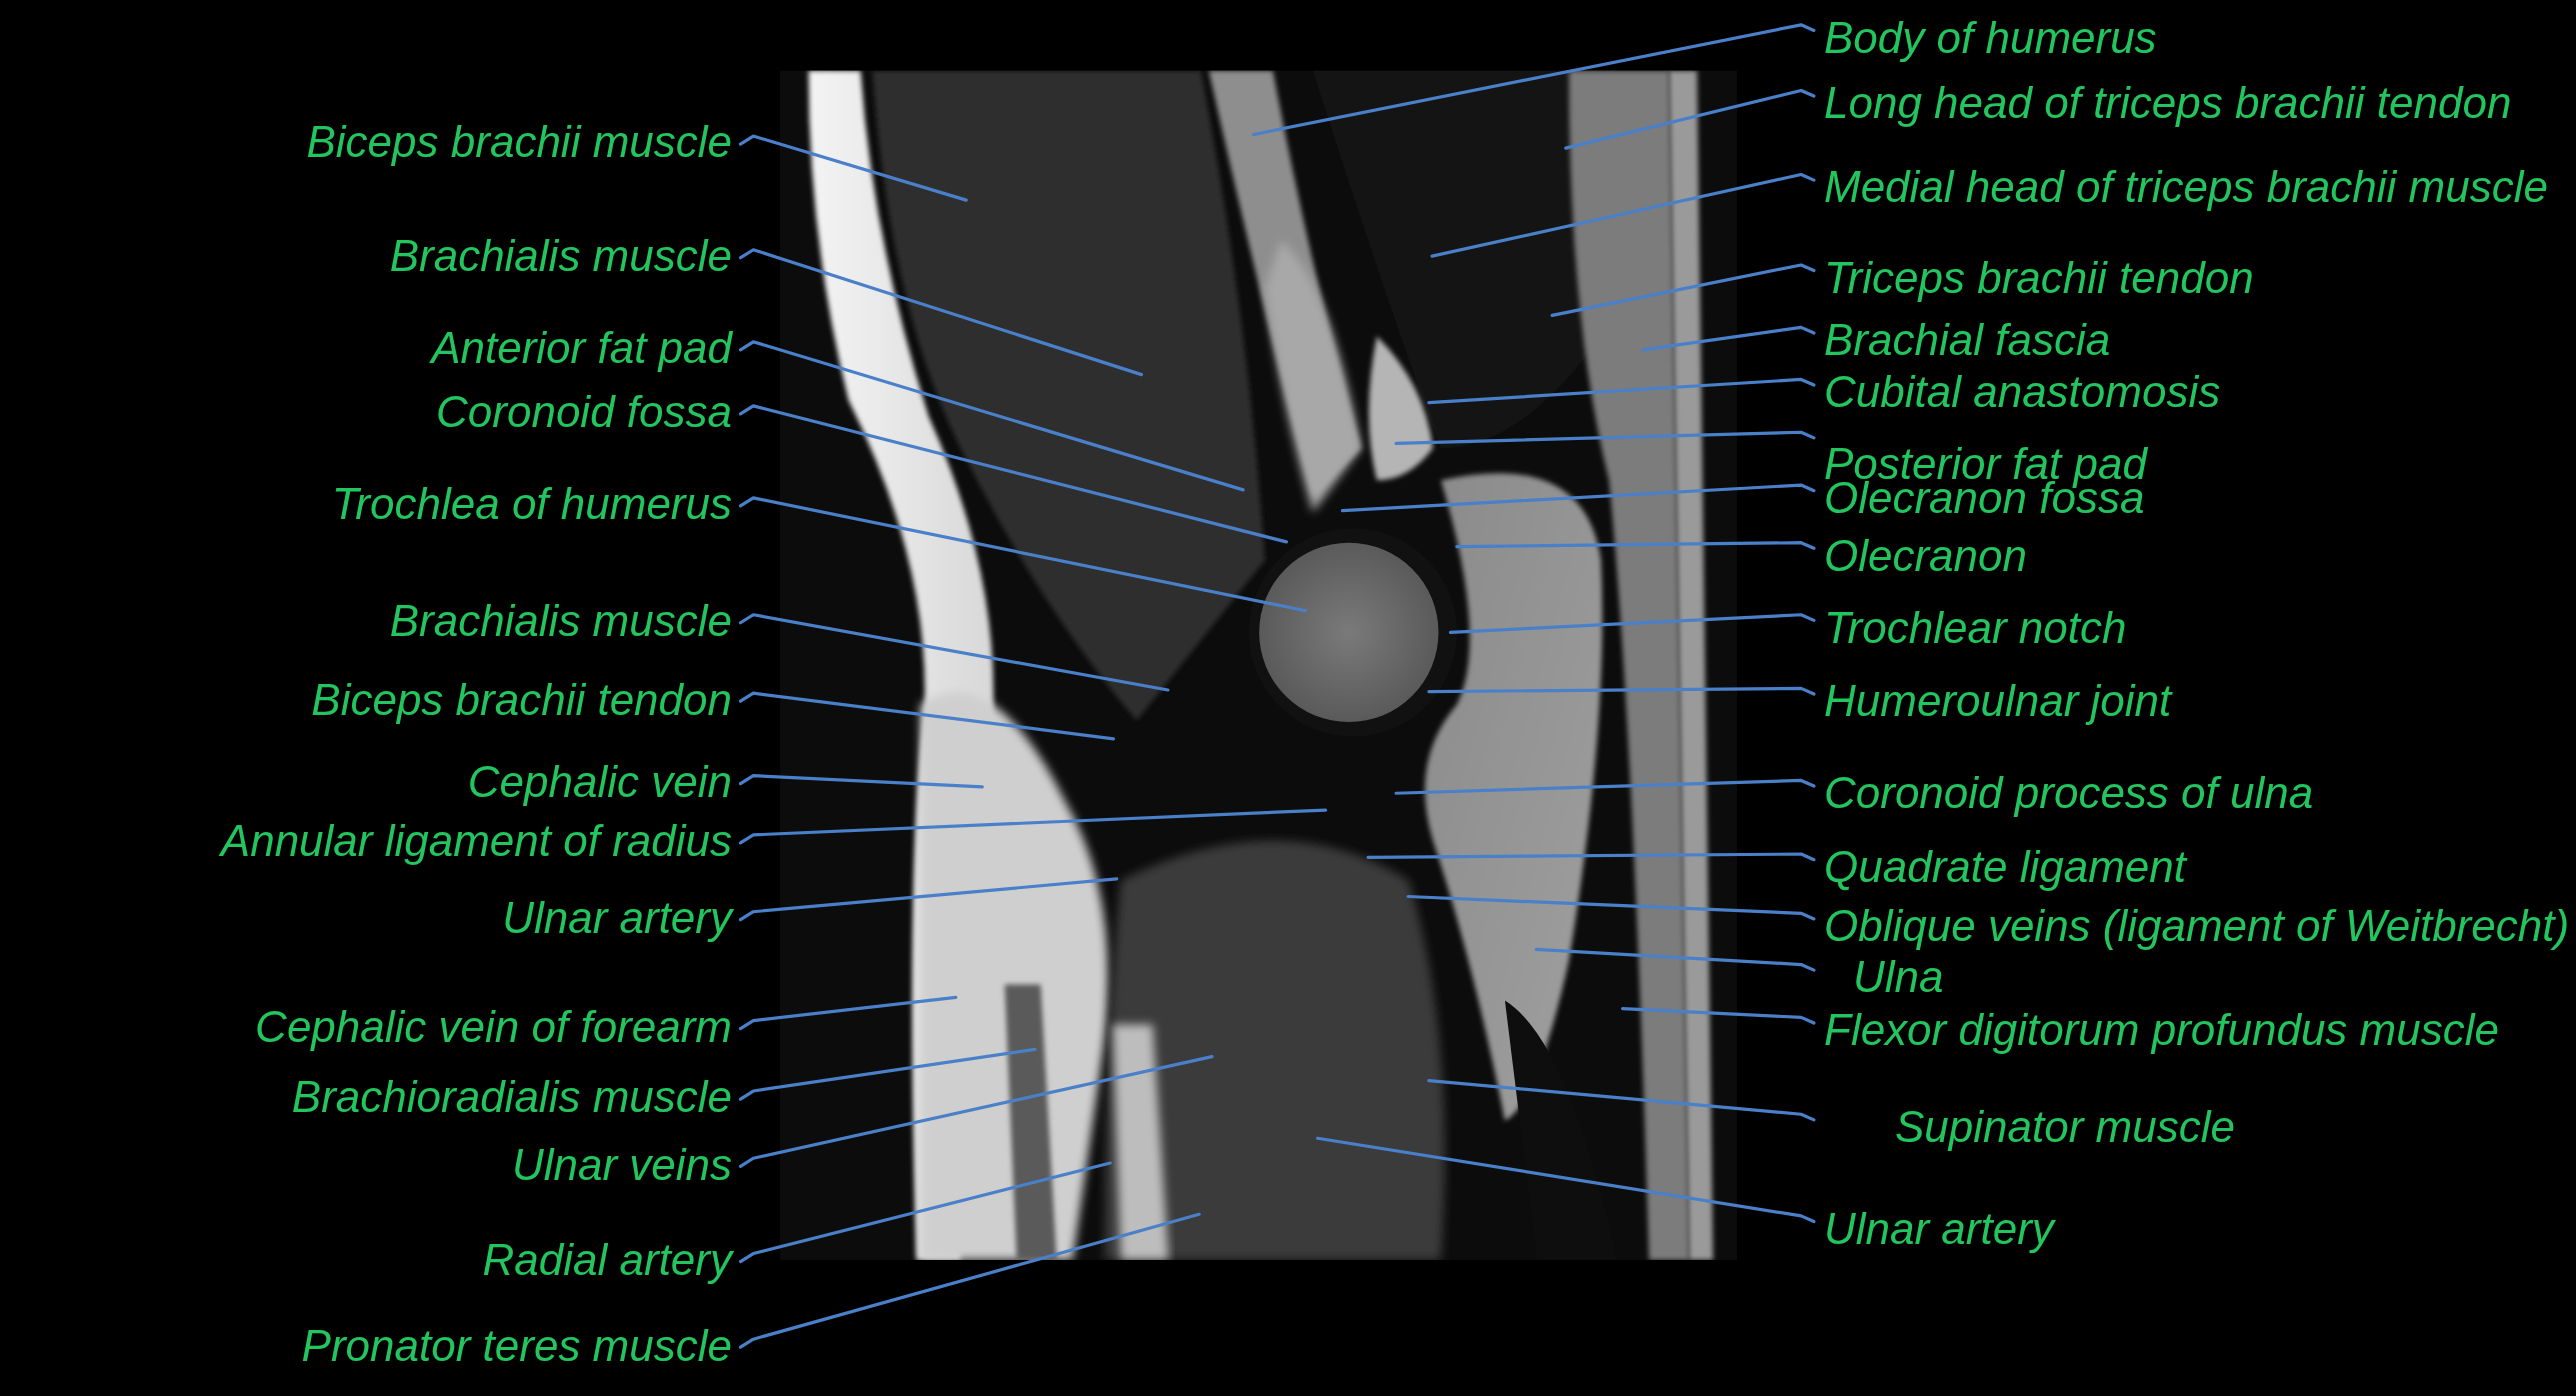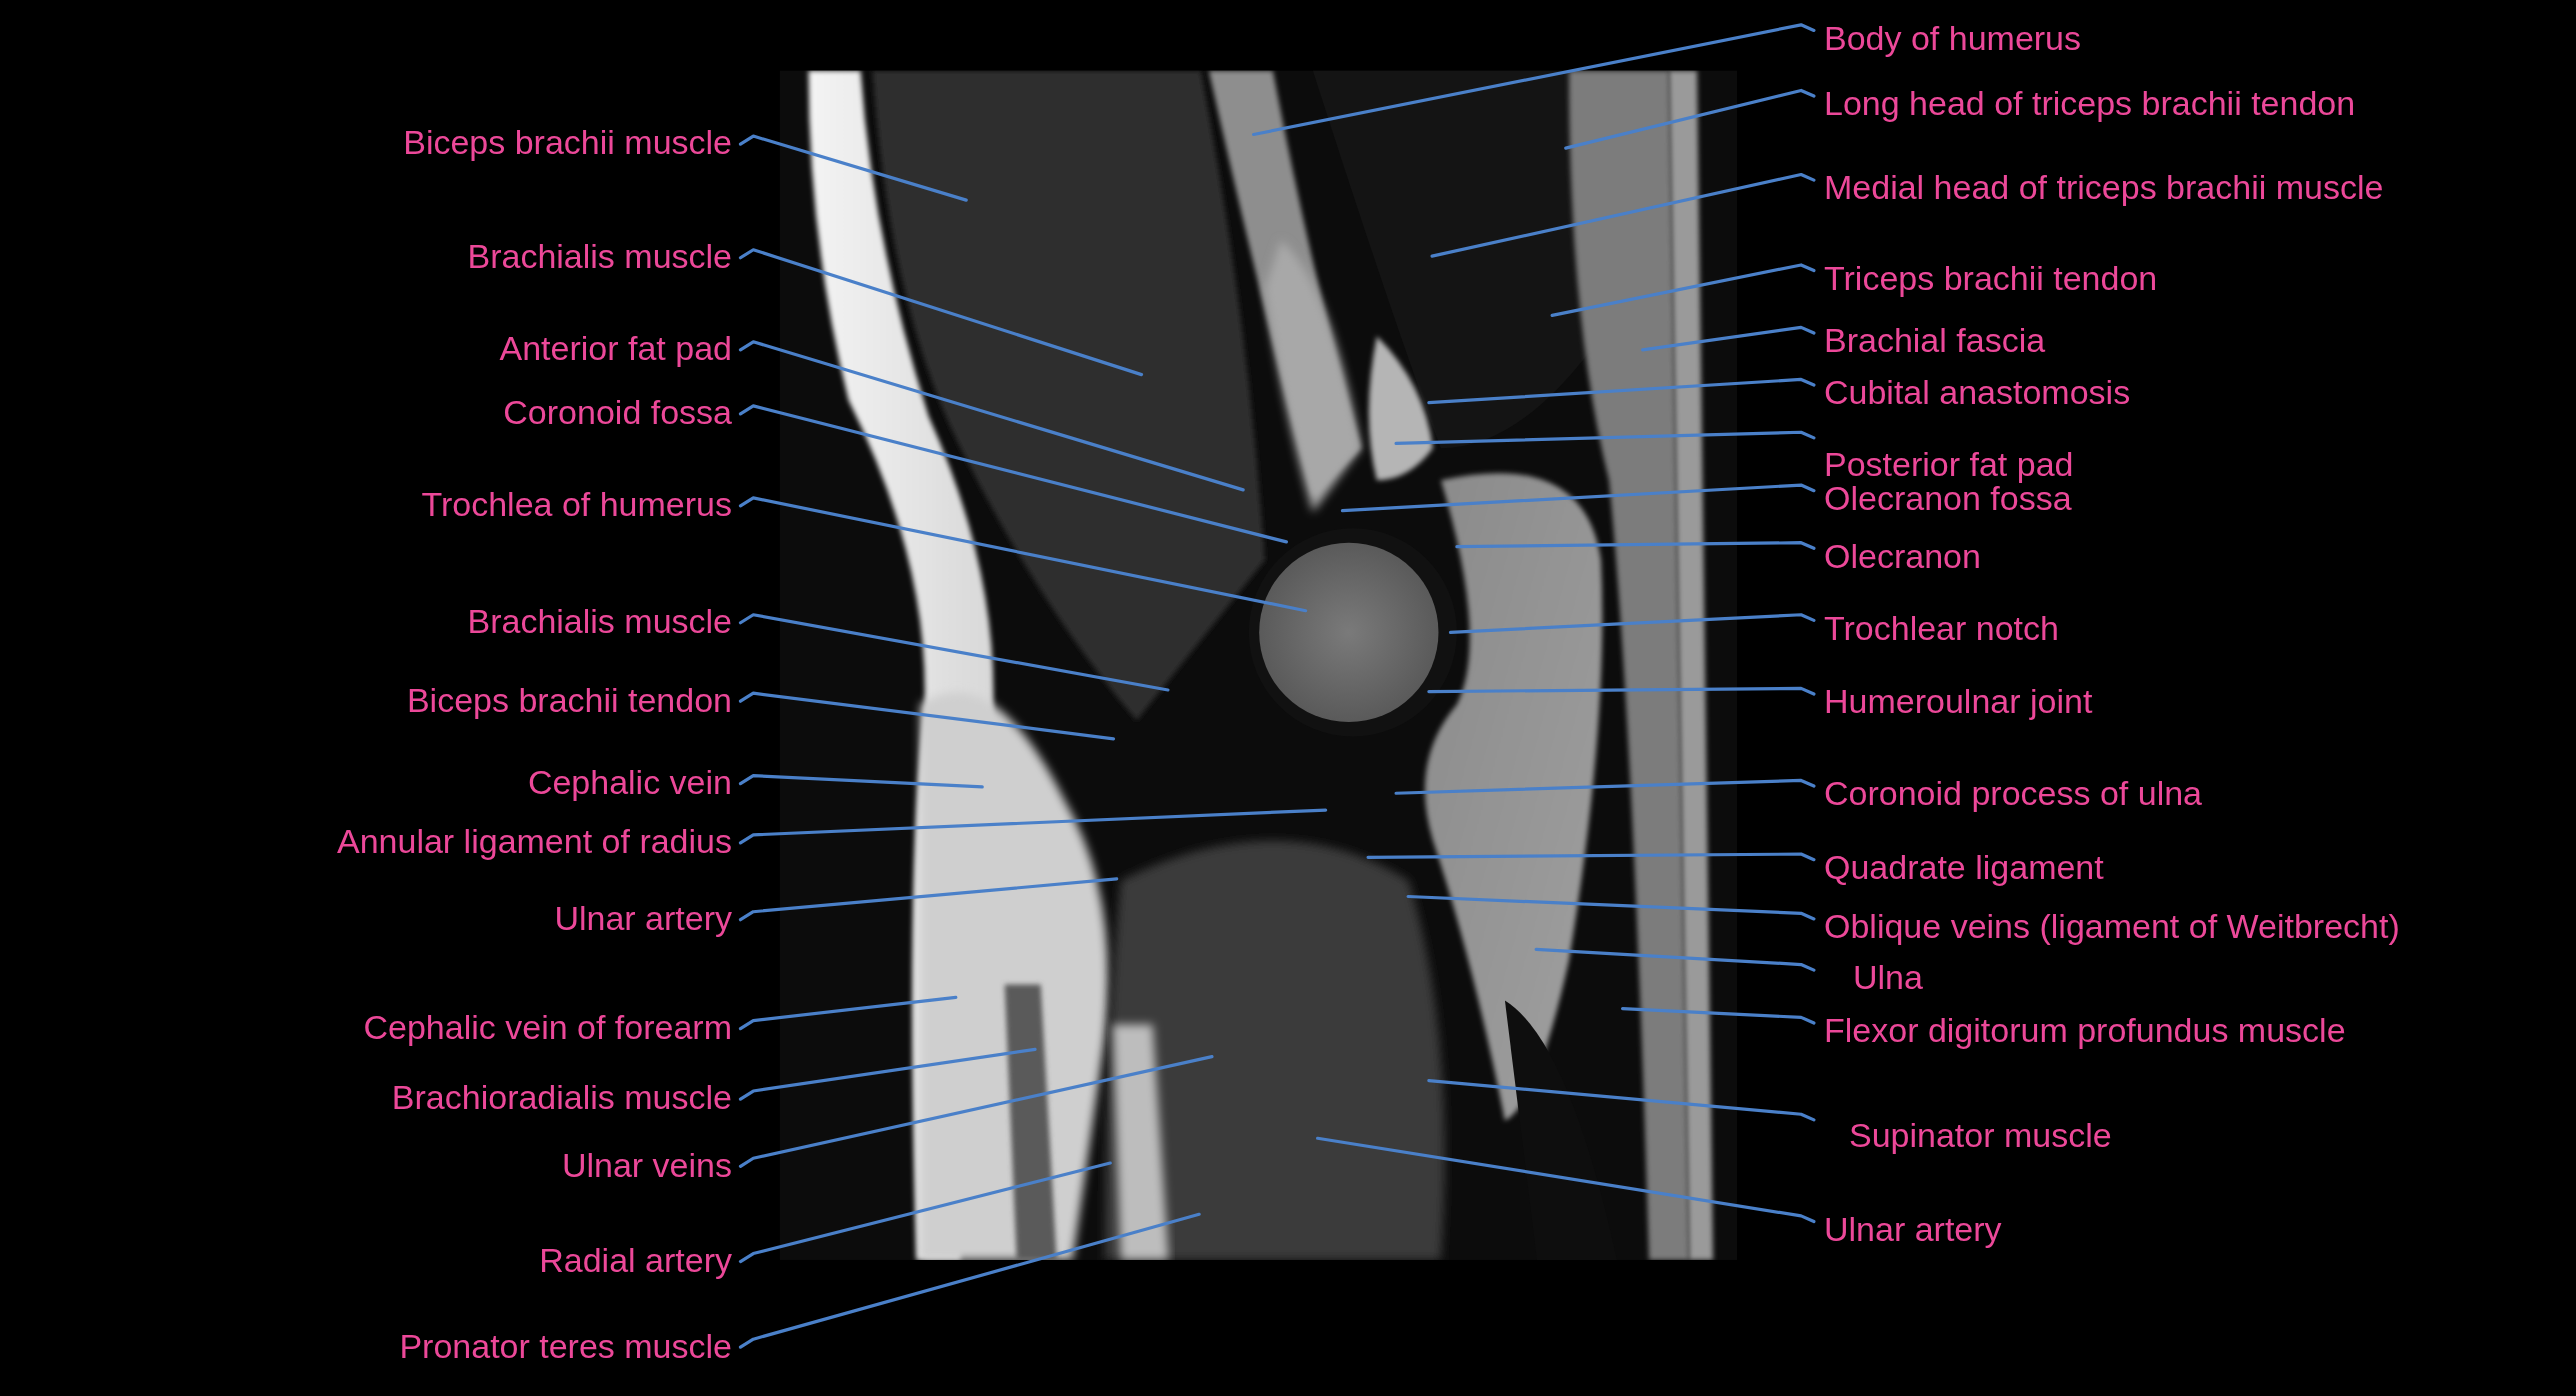--- a/index.html
+++ b/index.html
@@ -1,20 +1,20 @@
 <!DOCTYPE html>
 <html style="font-size:13px"><head>
 <meta charset="utf-8">
 <style>
   html, body { margin:0; padding:0; background:#000; }
   body { width:2576px; height:1396px; position:relative; overflow:hidden;
          font-family:"Liberation Sans", sans-serif; }
   #stage { position:absolute; left:0; top:0; width:2576px; height:1396px; }
-  .lbl { position:absolute; color:#ec4899; font-size:34px; line-height:40px;
-         white-space:nowrap; font-family:"Liberation Sans", sans-serif; }
+  .lbl { position:absolute; color:#22c55e; font-size:44px; line-height:40px;
+         white-space:nowrap; font-family:"Liberation Sans", sans-serif;font-style:italic; }
   .lbl.left { text-align:left; }
   .lbl.right { text-align:left; }
   svg { position:absolute; left:0; top:0; }
 </style>
 </head>
 <body>
 
 <div id="stage">
 
   <svg id="mri" width="2576" height="1396" viewBox="0 0 3218 1744">
@@ -134,17 +134,17 @@
       <div class="lbl right" style="left: 1824px; top: 444px;">Posterior fat pad</div>
       <div class="lbl right" style="left: 1824px; top: 478px;">Olecranon fossa</div>
       <div class="lbl right" style="left: 1824px; top: 536px;">Olecranon</div>
       <div class="lbl right" style="left: 1824px; top: 608px;">Trochlear notch</div>
       <div class="lbl right" style="left: 1824px; top: 681px;">Humeroulnar joint</div>
       <div class="lbl right" style="left: 1824px; top: 773px;">Coronoid process of ulna</div>
       <div class="lbl right" style="left: 1824px; top: 847px;">Quadrate ligament</div>
       <div class="lbl right" style="left: 1824px; top: 906px;">Oblique veins (ligament of Weitbrecht)</div>
       <div class="lbl right" style="left: 1824px; top: 957px; margin-left: 29px;">Ulna</div>
       <div class="lbl right" style="left: 1824px; top: 1010px;">Flexor digitorum profundus muscle</div>
-      <div class="lbl right" style="left: 1849px; top: 1107px; margin-top: 8px;">Supinator muscle</div>
+      <div class="lbl right" style="left: 1895px; top: 1107px;">Supinator muscle</div>
       <div class="lbl right" style="left: 1824px; top: 1209px;">Ulnar artery</div>
     </div>
 </div>
 
 
 </body></html>

